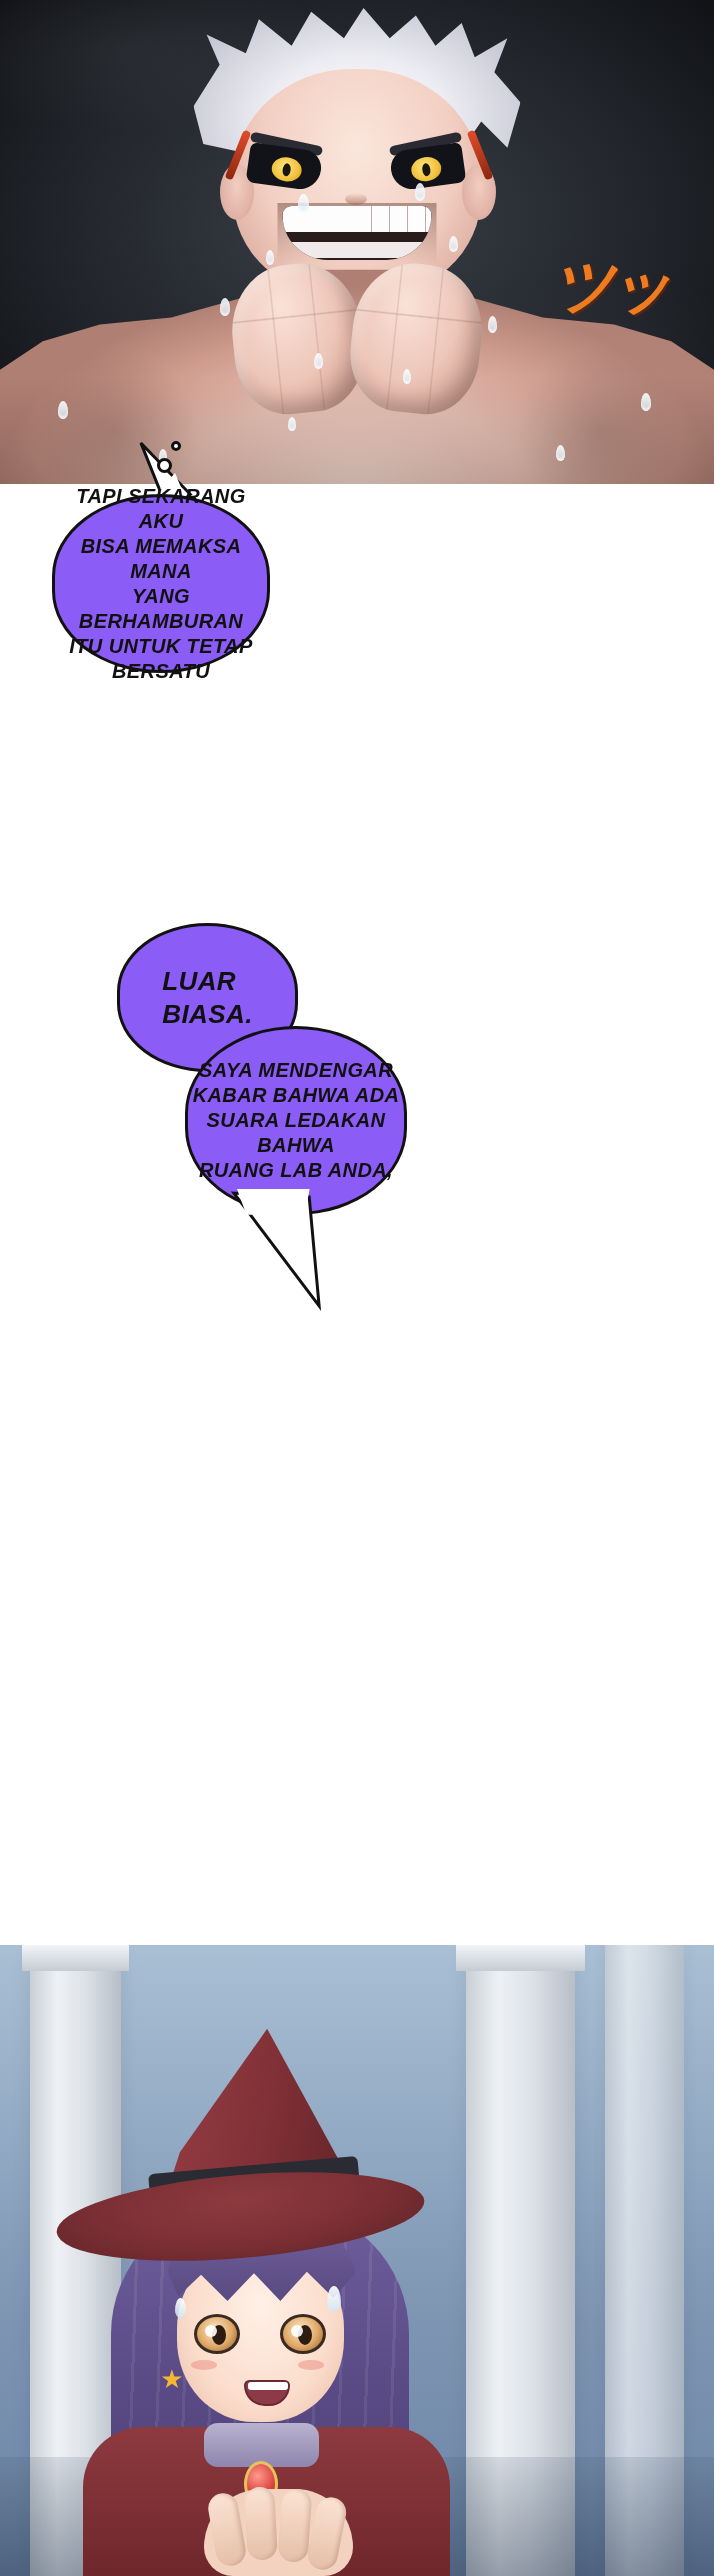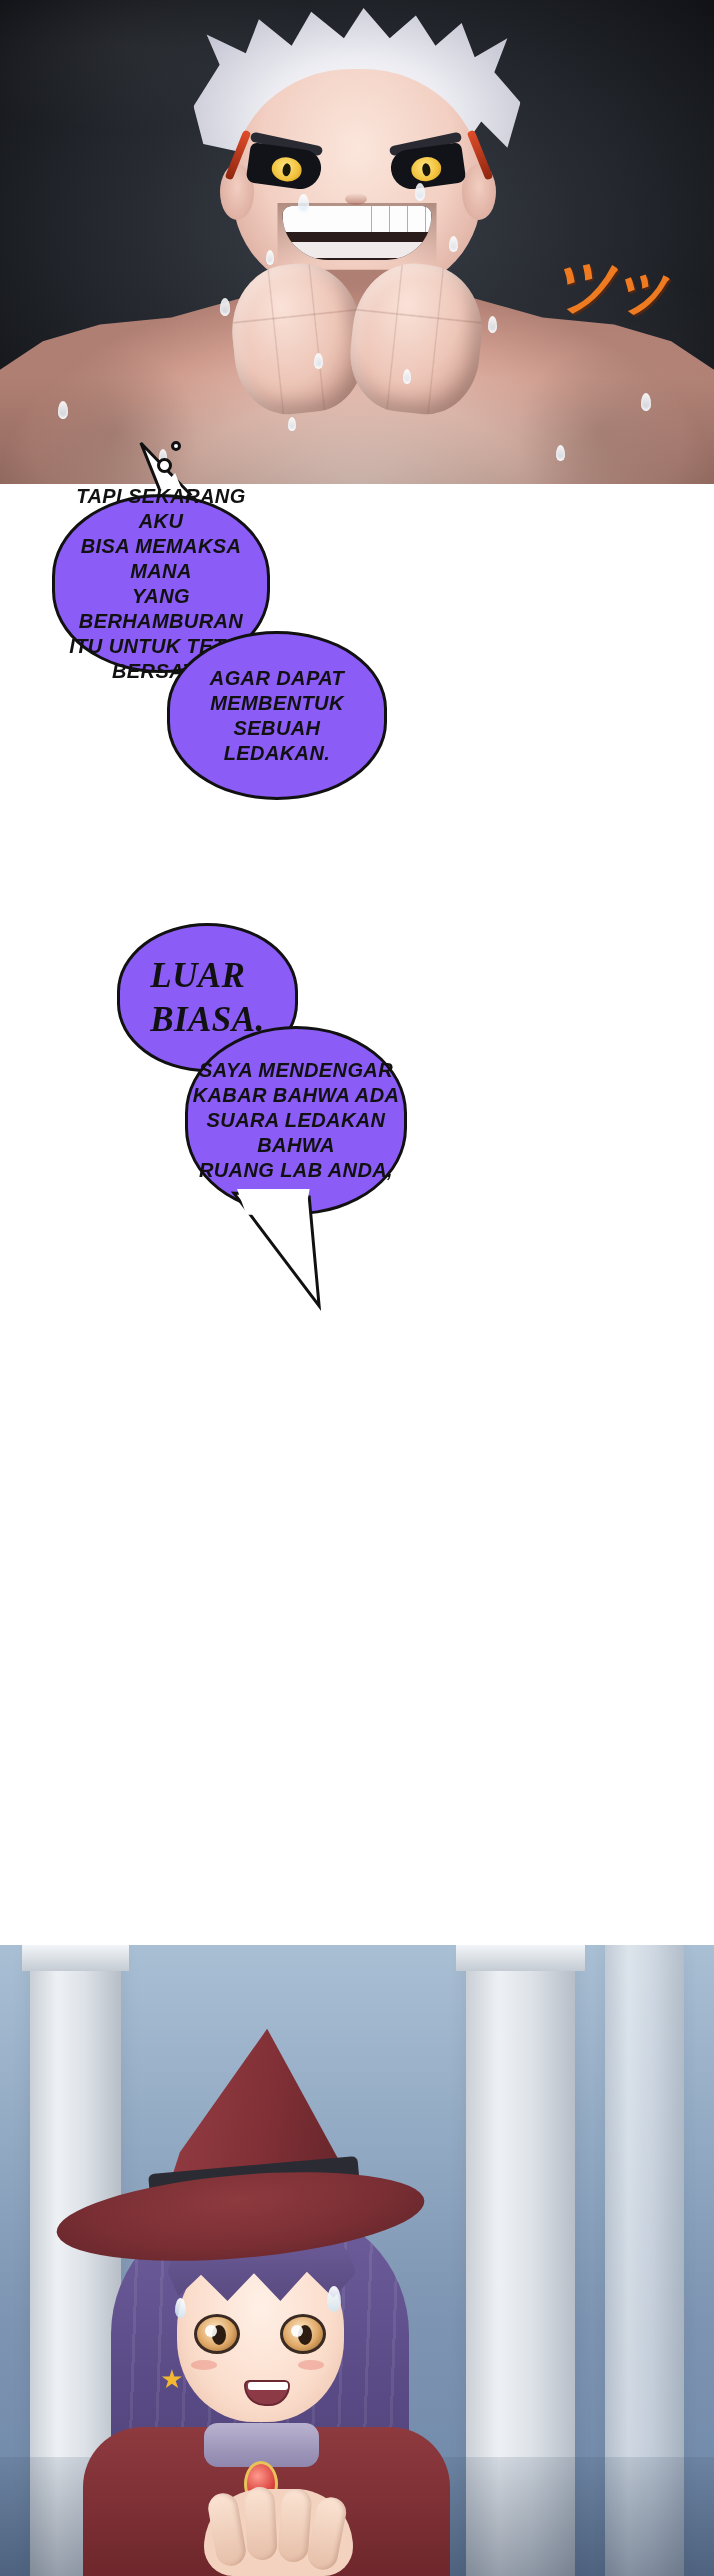--- a/index.html
+++ b/index.html
@@ -300,21 +300,21 @@
     letter-spacing:0.4px;
     line-height:1.25;
     white-space:pre-line;
   }
 
   #balloon-1{left:52px;top:494px;width:218px;height:179px;border-radius:50%/46%;}
   #balloon-1 p{font-size:20px;}
   #balloon-2{left:167px;top:631px;width:220px;height:169px;border-radius:50%/46%;}
   #balloon-2 p{font-size:20px;}
   #balloon-3{left:117px;top:923px;width:181px;height:149px;border-radius:50%/46%;}
-  #balloon-3 p{font-size:35px;text-align:left;font-family:Liberation Serif, serif;}
+  #balloon-3 p{font-size:26px;text-align:left;}
   #balloon-4{left:185px;top:1026px;width:222px;height:189px;border-radius:50%/46%;}
   #balloon-4 p{font-size:20px;}
 
   .tail-svg{position:absolute;overflow:visible;}
 </style>
 </head>
 <body>
 
 <div id="page">
 
@@ -390,25 +390,20 @@
     <p>TAPI SEKARANG AKU
 BISA MEMAKSA MANA
 YANG BERHAMBURAN
 ITU UNTUK TETAP
 BERSATU</p>
   </div>
 
   <div style="position:absolute;left:157px;top:458px;width:15px;height:15px;border-radius:50%;background:#fff;border:3px solid #111;box-sizing:border-box;"></div>
   <div style="position:absolute;left:171px;top:441px;width:10px;height:10px;border-radius:50%;background:#fff;border:3px solid #111;box-sizing:border-box;"></div>
 
-  <div class="balloon" id="balloon-2">
-    <p>AGAR DAPAT
-MEMBENTUK SEBUAH
-LEDAKAN.</p>
-  </div>
 
   <div class="balloon" id="balloon-3">
     <p>LUAR
 BIASA.</p>
   </div>
 
   <div class="balloon" id="balloon-4">
     <p>SAYA MENDENGAR
 KABAR BAHWA ADA
 SUARA LEDAKAN BAHWA

